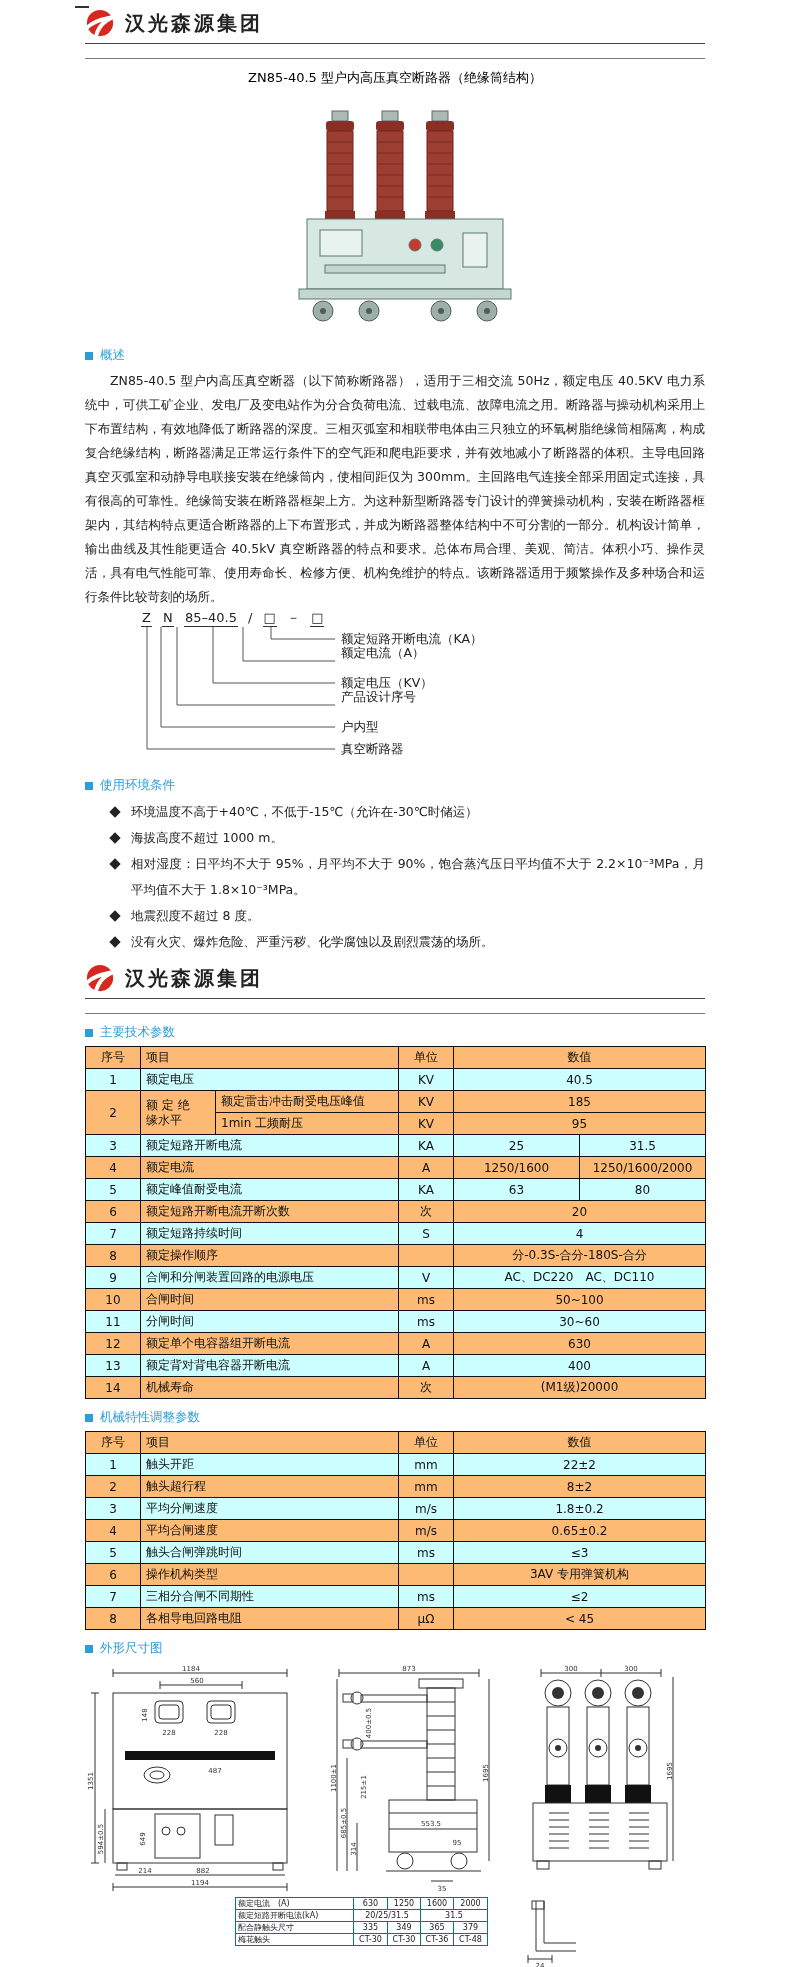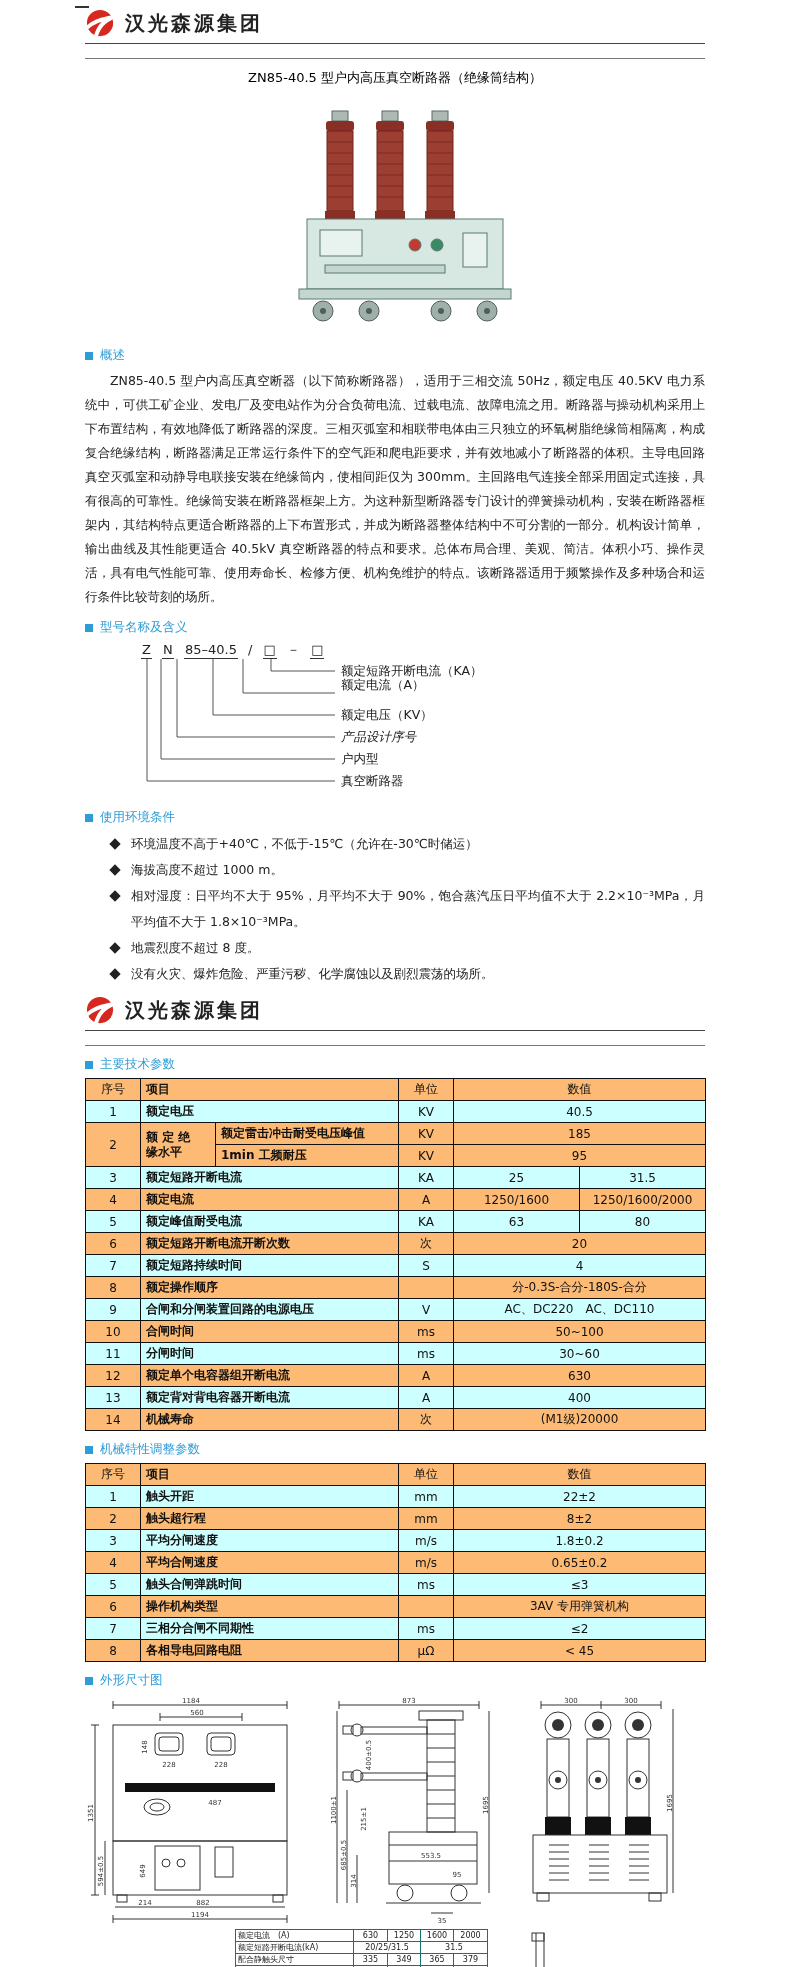--- a/index.html
+++ b/index.html
@@ -36,21 +36,21 @@
   .model-label { position:absolute; left:256px; font-size:12.5px; color:#222; white-space:nowrap; }
 
   
   .env-item { display:flex; gap:12px; font-size:12.5px; line-height:26px; padding-left:26px; color:#222; }
   .diamond { width:8px; height:8px; background:#222; transform:rotate(45deg); flex:none; margin-top:9px; }
   .env-text { flex:1; text-align:justify; }
 
   
   table.params { border-collapse:collapse; width:620px; table-layout:fixed; font-size:12px; margin-top:2px; }
   .params td { border:1px solid #111; height:22px; padding:1px 5px; text-align:center; overflow:hidden; color:#111; }
-  .params td.item { text-align:left;font-weight:bold; }
+  .params td.item { text-align:left; }
   .params tr.dark td { background:#fdba74; }
   .params tr.light td { background:#CCFFFF; }
   .params td.pre { white-space:pre-line; line-height:15px; }
 
   
   .drawings { display:flex; gap:18px; margin-top:6px; align-items:flex-end; }
   .drw text { fill:#333; font-size:7px; font-family:"DejaVu Sans",sans-serif; }
   .drw line, .drw polyline, .drw rect.o, .drw circle.o, .drw ellipse.o, .drw path.o { stroke:#333; fill:none; stroke-width:1; }
   .spec-row { display:flex; gap:34px; margin:2px 0 0 150px; align-items:flex-start; }
   table.spec { border-collapse:collapse; font-size:8px; table-layout:fixed; width:252px; }
@@ -135,24 +135,20 @@
           <circle cx="222" cy="216" r="3" fill="#4E5E58"></circle>
       </svg>
     </div>
 
     <div class="sec-h">
       <span class="sq"></span>
       <span class="txt">概述</span>
     </div>
     <div class="para">ZN85-40.5 型户内高压真空断器（以下简称断路器），适用于三相交流 50Hz，额定电压 40.5KV 电力系统中，可供工矿企业、发电厂及变电站作为分合负荷电流、过载电流、故障电流之用。断路器与操动机构采用上下布置结构，有效地降低了断路器的深度。三相灭弧室和相联带电体由三只独立的环氧树脂绝缘筒相隔离，构成复合绝缘结构，断路器满足正常运行条件下的空气距和爬电距要求，并有效地减小了断路器的体积。主导电回路真空灭弧室和动静导电联接安装在绝缘筒内，使相间距仅为 300mm。主回路电气连接全部采用固定式连接，具有很高的可靠性。绝缘筒安装在断路器框架上方。为这种新型断路器专门设计的弹簧操动机构，安装在断路器框架内，其结构特点更适合断路器的上下布置形式，并成为断路器整体结构中不可分割的一部分。机构设计简单，输出曲线及其性能更适合 40.5kV 真空断路器的特点和要求。总体布局合理、美观、简洁。体积小巧、操作灵活，具有电气性能可靠、使用寿命长、检修方便、机构免维护的特点。该断路器适用于频繁操作及多种场合和运行条件比较苛刻的场所。</div>
 
-    <div class="sec-h">
-      <span class="sq"></span>
-      <span class="txt">型号名称及含义</span>
-    </div>
     <div class="model-diagram">
       <svg class="model-svg" width="620" height="158" viewBox="0 0 620 158">
         <polyline points="186,18 186,30 250,30" fill="none" stroke="#555" stroke-width="1"></polyline>
         <polyline points="158,18 158,52 250,52" fill="none" stroke="#555" stroke-width="1"></polyline>
         <polyline points="128,18 128,74 250,74" fill="none" stroke="#555" stroke-width="1"></polyline>
         <polyline points="92,18 92,96 250,96" fill="none" stroke="#555" stroke-width="1"></polyline>
         <polyline points="76,18 76,118 250,118" fill="none" stroke="#555" stroke-width="1"></polyline>
         <polyline points="62,18 62,140 250,140" fill="none" stroke="#555" stroke-width="1"></polyline>
       </svg>
       <div class="model-code">
@@ -160,21 +156,21 @@
         <span class="seg u">N</span>
         <span class="seg u">85–40.5</span>
         <span class="seg">/</span>
         <span class="seg u">□</span>
         <span class="seg">－</span>
         <span class="seg u">□</span>
       </div>
       <div class="model-label" style="top:22px;">额定短路开断电流（KA）</div>
       <div class="model-label" style="top:36px;">额定电流（A）</div>
       <div class="model-label" style="top:66px;">额定电压（KV）</div>
-      <div class="model-label" style="top:88px;font-style:italic;">产品设计序号</div>
+      <div class="model-label" style="top:80px;">产品设计序号</div>
       <div class="model-label" style="top:110px;">户内型</div>
       <div class="model-label" style="top:132px;">真空断路器</div>
     </div>
 
     <div class="sec-h">
       <span class="sq"></span>
       <span class="txt">使用环境条件</span>
     </div>
     <div class="env-item">
       <span class="diamond"></span>

